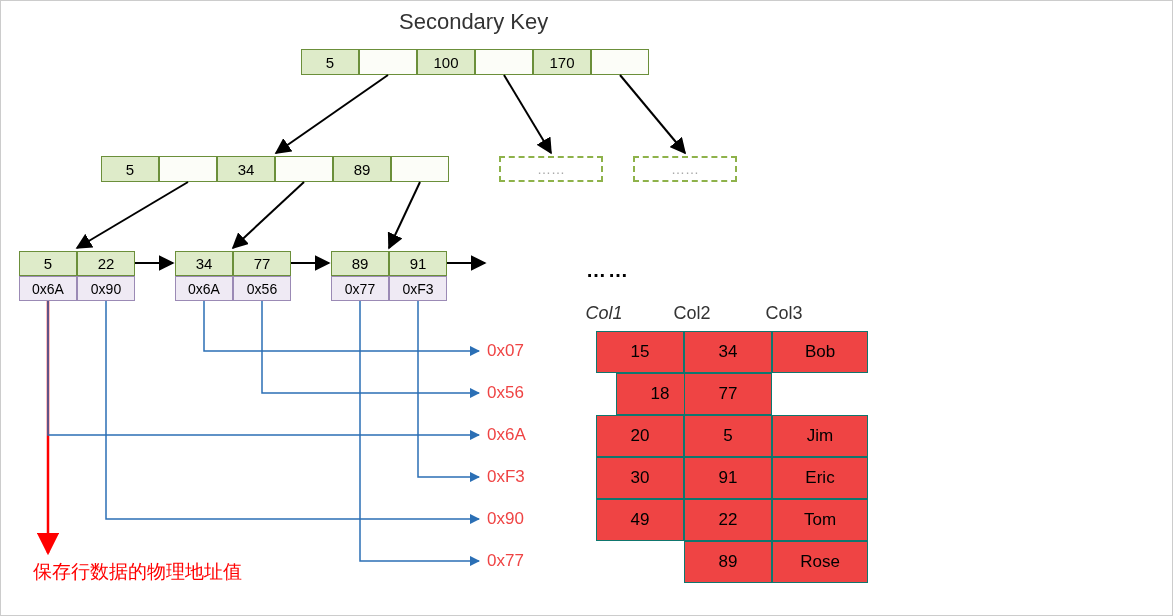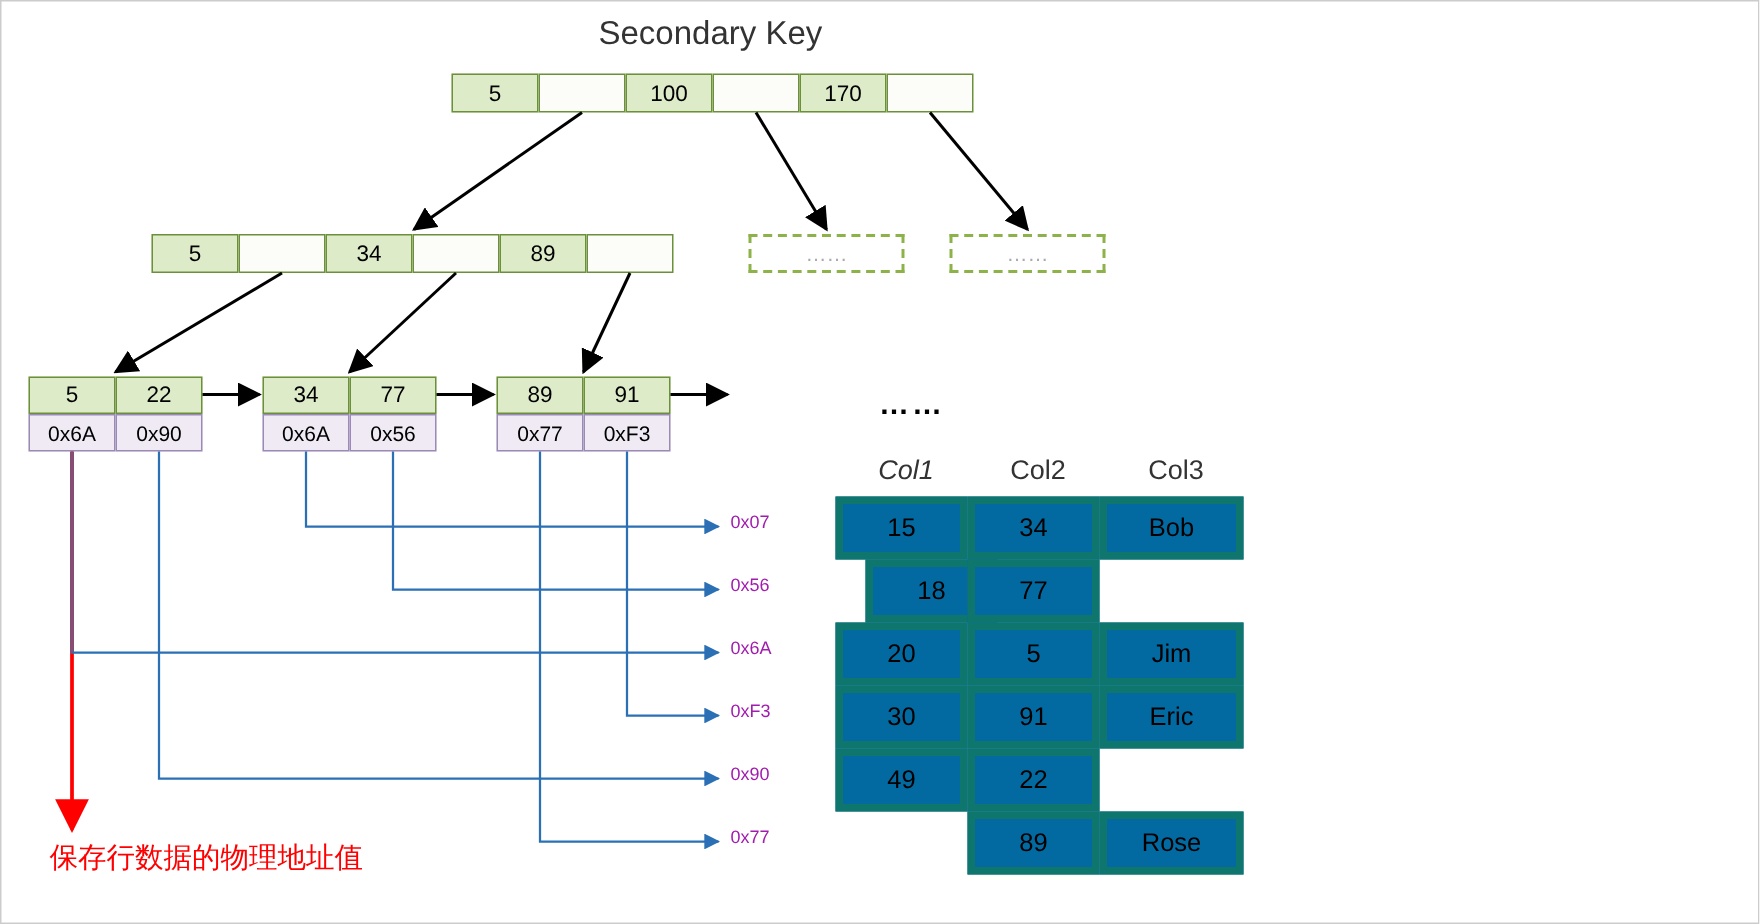--- a/index.html
+++ b/index.html
@@ -62,31 +62,32 @@
   }
   
   .tbl-hdr {
     position: absolute;
     font-size: 18px;
     color: #333;
     text-align: center;
   }
   .tcell {
     position: absolute;
-    border: 5px solid #0f766e;
-    background: #0369a1;
+    border: 1px solid #0f766e;
+    background: #ef4444;
     font-size: 17px;
     display: flex;
     align-items: center;
     justify-content: center;
+    margin-left: 39px;
   }
   .rowlbl {
     position: absolute;
-    font-size: 12px;
-    color: #a21caf;
+    font-size: 17px;
+    color: #ef4444;
   }
   .red-note {
     position: absolute;
     color: #ff0000;
     font-size: 19px;
     margin-left: 20px;
   }
 </style>
 </head>
 <body>
@@ -150,20 +151,21 @@
   <div class="tcell" style="left:556px; top:414px; width:88px; height:42px;">20</div>
   <div class="tcell" style="left:644px; top:414px; width:88px; height:42px;">5</div>
   <div class="tcell" style="left:732px; top:414px; width:96px; height:42px;">Jim</div>
 
   <div class="tcell" style="left:556px; top:456px; width:88px; height:42px;">30</div>
   <div class="tcell" style="left:644px; top:456px; width:88px; height:42px;">91</div>
   <div class="tcell" style="left:732px; top:456px; width:96px; height:42px;">Eric</div>
 
   <div class="tcell" style="left:556px; top:498px; width:88px; height:42px;">49</div>
   <div class="tcell" style="left:644px; top:498px; width:88px; height:42px;">22</div>
+  <div class="tcell" style="left:732px; top:498px; width:96px; height:42px;">Tom</div>
 
   <div class="tcell" style="left:644px; top:540px; width:88px; height:42px;">89</div>
   <div class="tcell" style="left:732px; top:540px; width:96px; height:42px;">Rose</div>
 
   <div class="red-note" style="left:12px; top:558px;">保存行数据的物理地址值</div>
 
   <svg class="overlay">
     <defs>
       <marker id="ah-black" viewBox="0 0 10 10" refX="9" refY="5" markerWidth="8" markerHeight="8" orient="auto-start-reverse">
         <path d="M0,0 L10,5 L0,10 z" fill="#000"></path>

